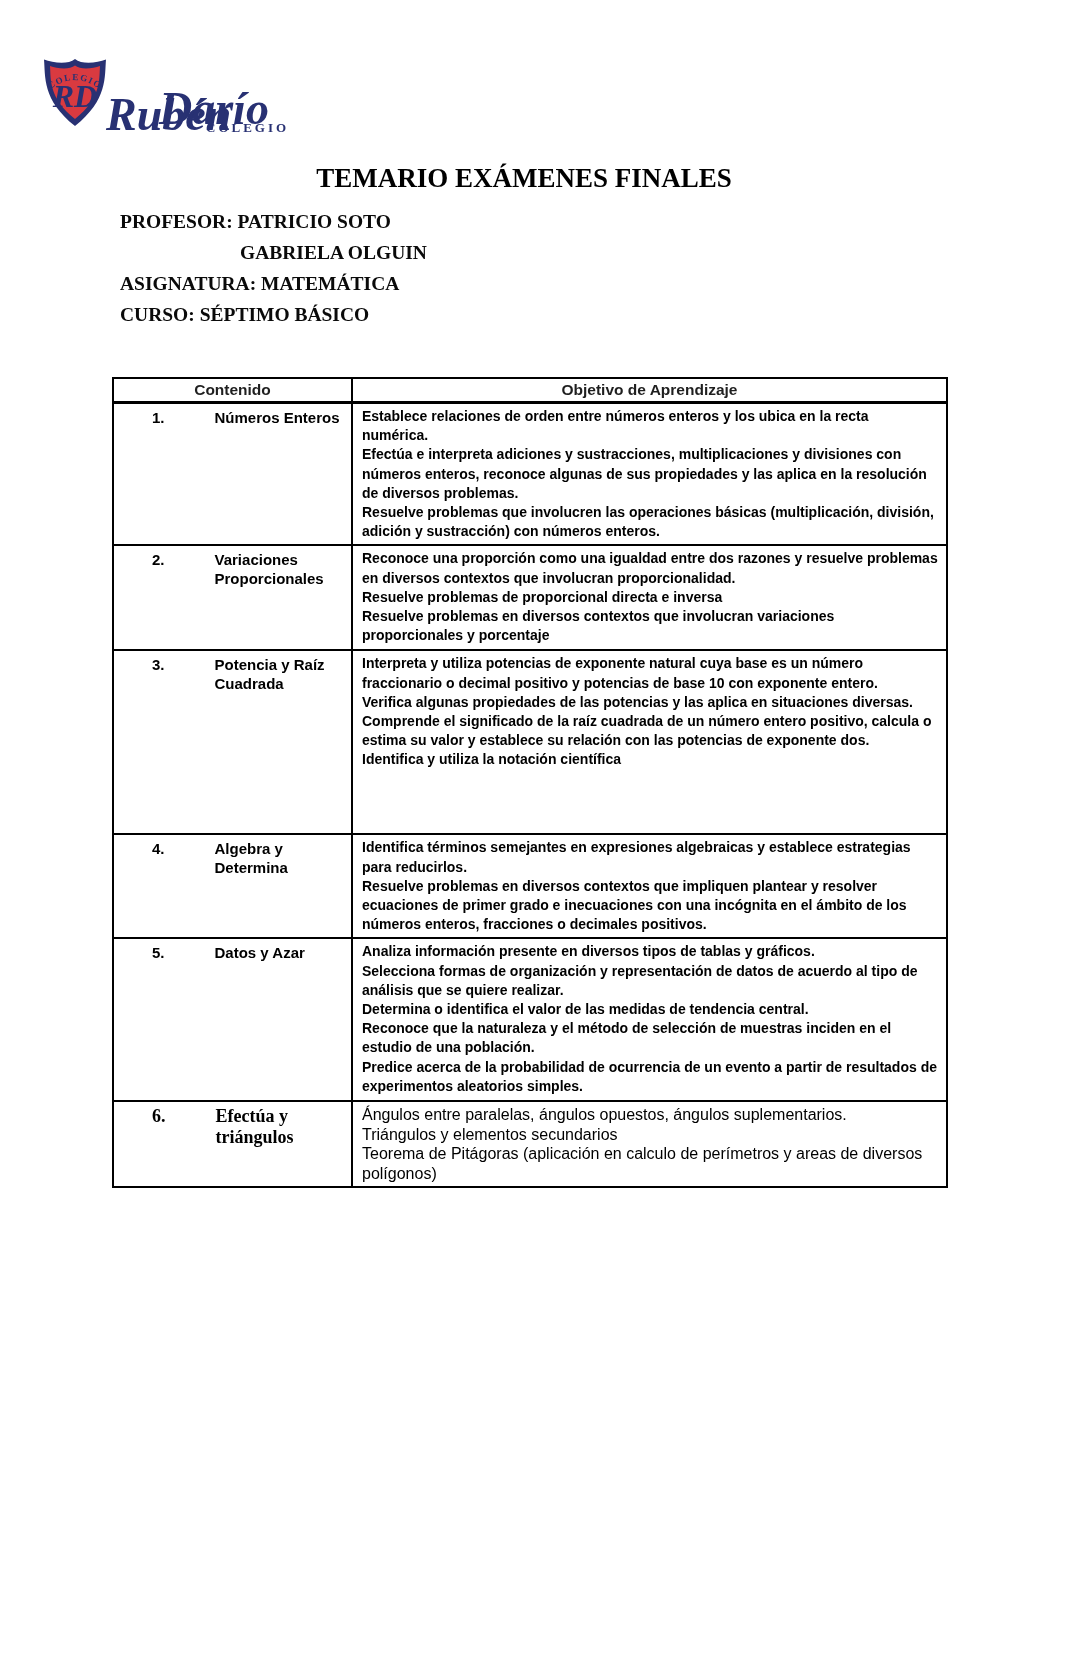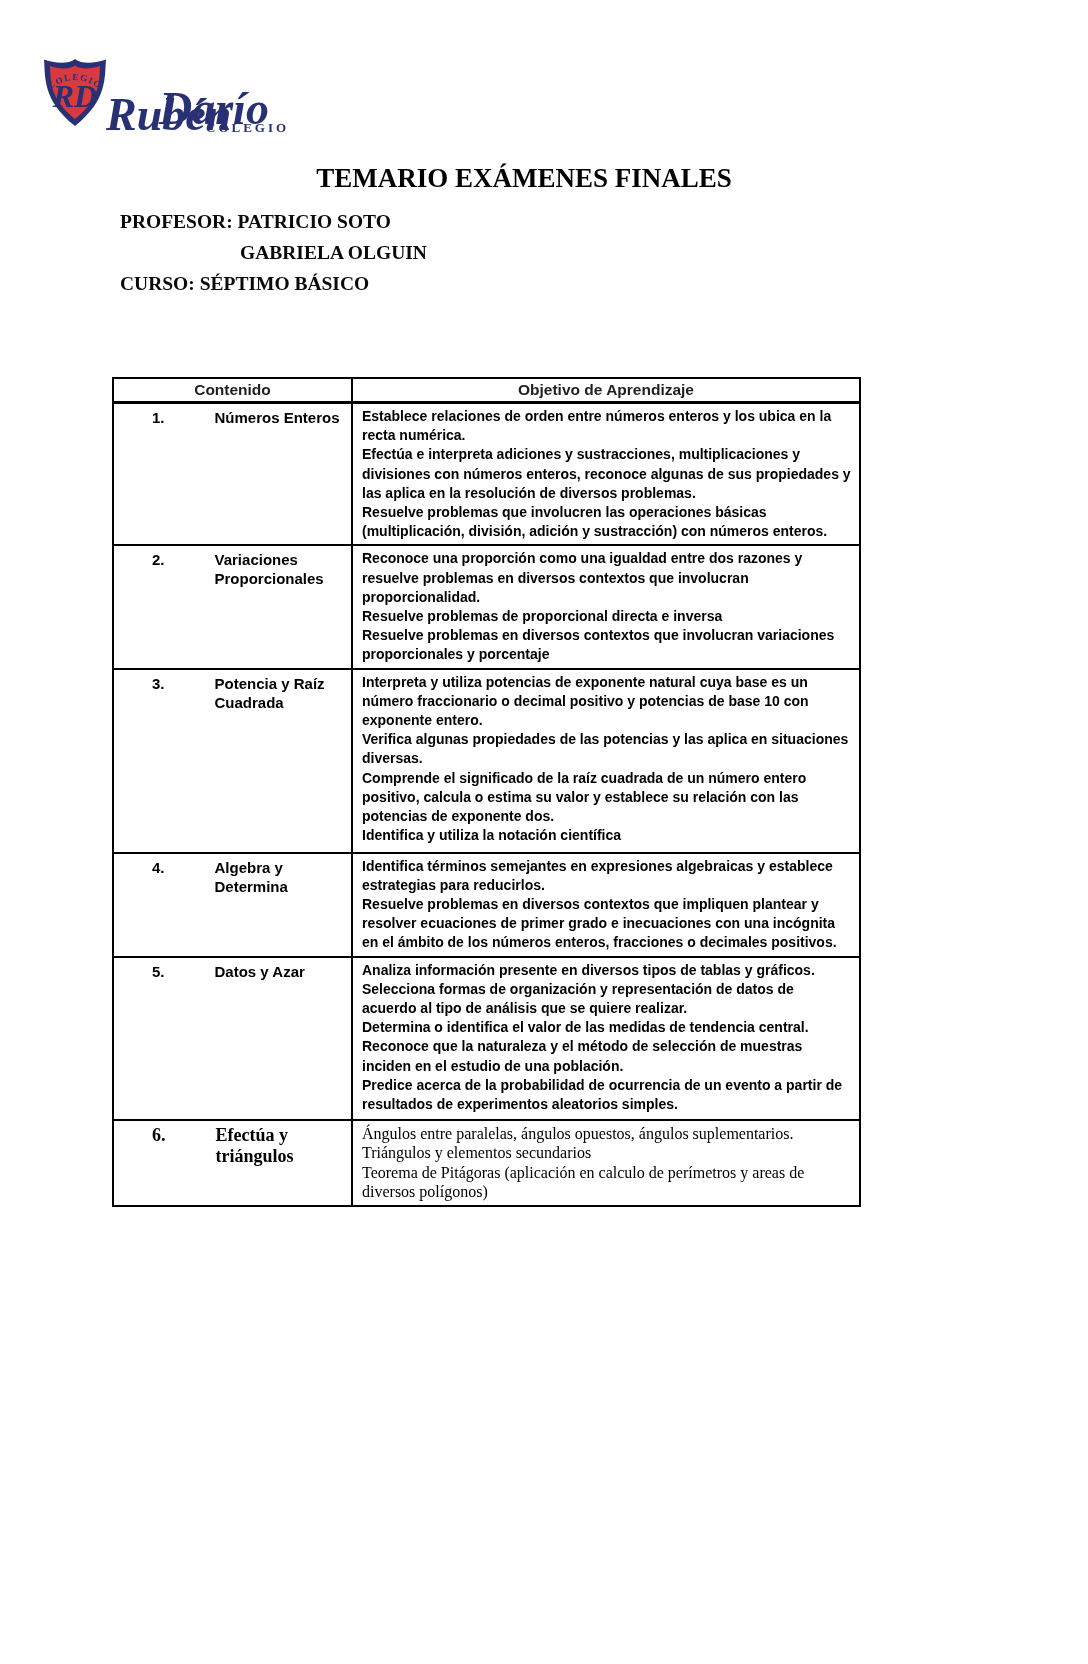--- a/index.html
+++ b/index.html
@@ -46,21 +46,21 @@
   
   .info{
     position:absolute;left:120px;top:206px;
     font-family:"Liberation Serif", serif;
     font-weight:600;font-size:19.5px;line-height:31px;color:#0a0a0a;
   }
   .info .indent{padding-left:120px;}
 
   
   .doc-table{
-    position:absolute;left:112px;top:377px;width:749px;
+    position:absolute;left:112px;top:377px;width:836px;
     border:2px solid #000;
     box-sizing:border-box;
   }
   .t-head{display:grid;grid-template-columns:239px 1fr;border-bottom:3px solid #000;}
   .t-head-cell{
     text-align:center;
     font-family:"Liberation Sans", sans-serif;
     font-weight:bold;font-size:15.5px;line-height:20px;
     color:#1f1f1f;padding:1px 2px;
   }
@@ -88,21 +88,21 @@
     box-sizing:border-box;
   }
   
   .r0{min-height:132px;} .r1{min-height:103px;} .r2{min-height:182px;}
   .r3{min-height:102px;} .r4{min-height:161px;} .r5{min-height:77px;}
   
   .t-row.serif .num,.t-row.serif .topic{
     font-family:"Liberation Serif", serif;font-size:18px;line-height:21px;
   }
   .t-row.serif .cell-right{
-    font-family:Liberation Serif, serif;font-weight:normal;
+    font-family:Liberation Sans, sans-serif;font-weight:normal;
     font-size:16px;line-height:19.5px;
   }
 </style>
 </head>
 <body>
 
 <div class="page">
 
   <div class="logo">
     <svg class="shield" width="70" height="74" viewBox="0 0 70 74" xmlns="http://www.w3.org/2000/svg">
@@ -117,20 +117,21 @@
     <div class="logo-name1">Rubén</div>
     <div class="logo-name2">Darío</div>
     <div class="logo-sub">COLEGIO</div>
   </div>
 
   <div class="doc-title">TEMARIO EXÁMENES FINALES</div>
 
   <div class="info">
     <div>PROFESOR: PATRICIO SOTO</div>
     <div class="indent">GABRIELA OLGUIN</div>
+    <div>ASIGNATURA: MATEMÁTICA</div>
     <div>CURSO: SÉPTIMO BÁSICO</div>
   </div>
 
   <div class="doc-table">
     <div class="t-head">
       <div class="t-head-cell c1">Contenido</div>
       <div class="t-head-cell c2">Objetivo de Aprendizaje</div>
     </div>
 
     <div class="t-row r0">

